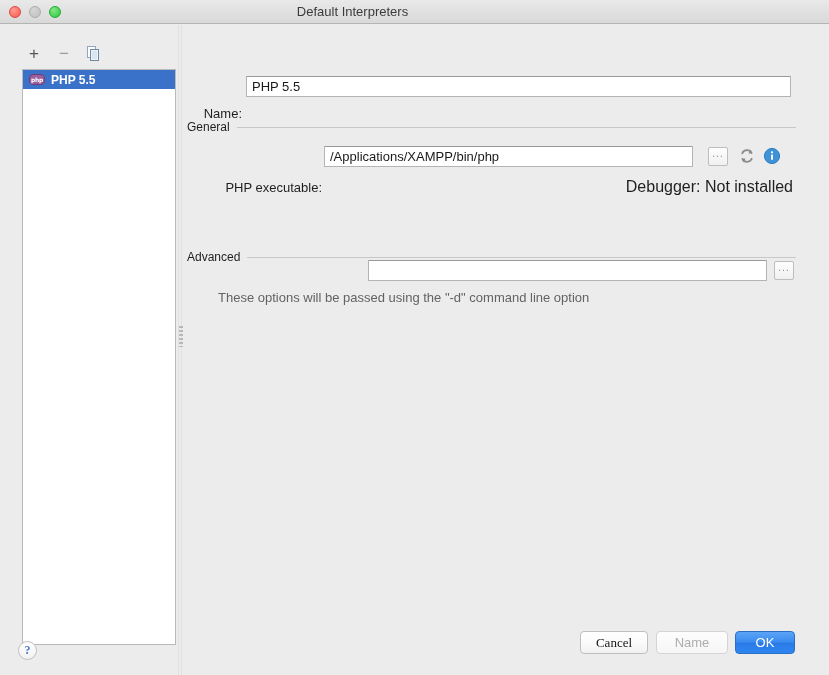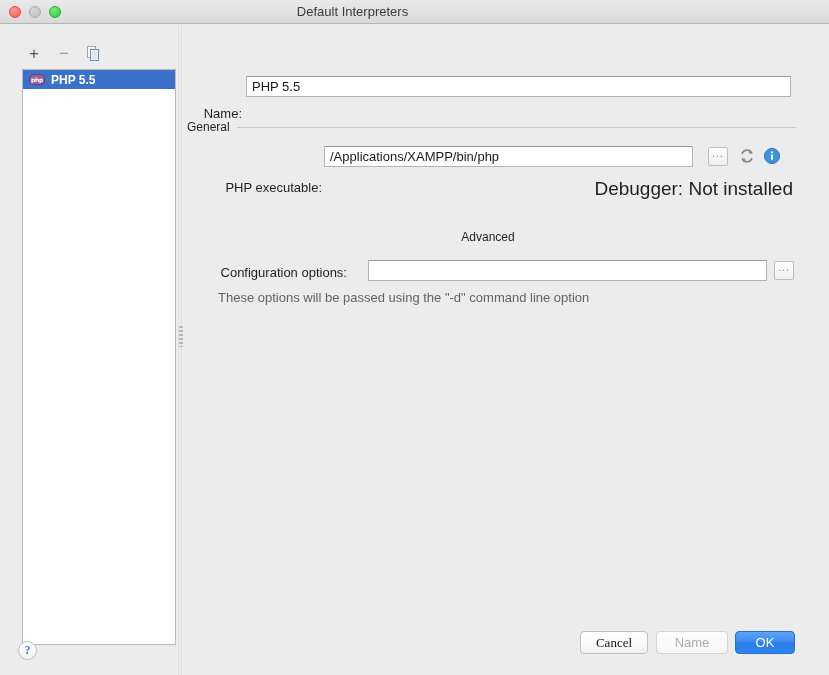--- a/index.html
+++ b/index.html
@@ -196,21 +196,21 @@
     color: #1f1f1f;
     white-space: nowrap;
     padding-right: 7px;
   }
   .section-rule {
     flex: 1;
     height: 1px;
     background: #c8c8c8;
   }
   .sec-general  { left: 3px; top: 95px; }
-  .sec-advanced { left: 3px; top: 205px; flex-direction: column; }
+  .sec-advanced { left: 3px; top: 225px; }
 
   
   .exe-label { position: absolute; left: 8px; top: 125px; width: 130px; margin-top: 30px; }
   .exe-input { position: absolute; left: 140px; top: 121px; width: 369px; }
   .dots-btn {
     position: absolute;
     width: 20px; height: 19px;
     background: linear-gradient(to bottom, #fefefe, #f0f0f0);
     border: 1px solid #bdbdbd;
     border-radius: 2px;
@@ -233,21 +233,21 @@
     position: absolute;
     left: 579px; top: 122px;
     width: 18px; height: 18px;
   }
 
   .debugger-row {
     position: absolute;
     left: 300px; top: 153px;
     width: 309px;
     text-align: right;
-    font-size: 19px;
+    font-size: 16px;
     color: #1f1f1f;
     white-space: nowrap;
   }
   .debugger-row .dbg-label { }
   .debugger-row .dbg-value { }
 
   
   .cfg-label { position: absolute; left: 8px; top: 240px; width: 155px; }
   .cfg-input { position: absolute; left: 184px; top: 235px; width: 399px; }
   .cfg-dots  { left: 590px; top: 236px; }
@@ -384,21 +384,20 @@
       <div class="debugger-row">
         <span class="dbg-label">Debugger:</span>
         <span class="dbg-value">Not installed</span>
       </div>
 
       <div class="section sec-advanced">
         <span class="section-title">Advanced</span>
         <span class="section-rule"></span>
       </div>
 
-      <div class="field-label cfg-label">Configuration options:</div>
       <input class="text-input cfg-input" type="text" value="" style="">
       <div class="dots-btn cfg-dots">...</div>
 
       <div class="cfg-hint">These options will be passed using the "-d" command line option</div>
 
     </div>
   </div>
 
   <div class="bottom-bar">
     <div class="help-btn">?</div>

